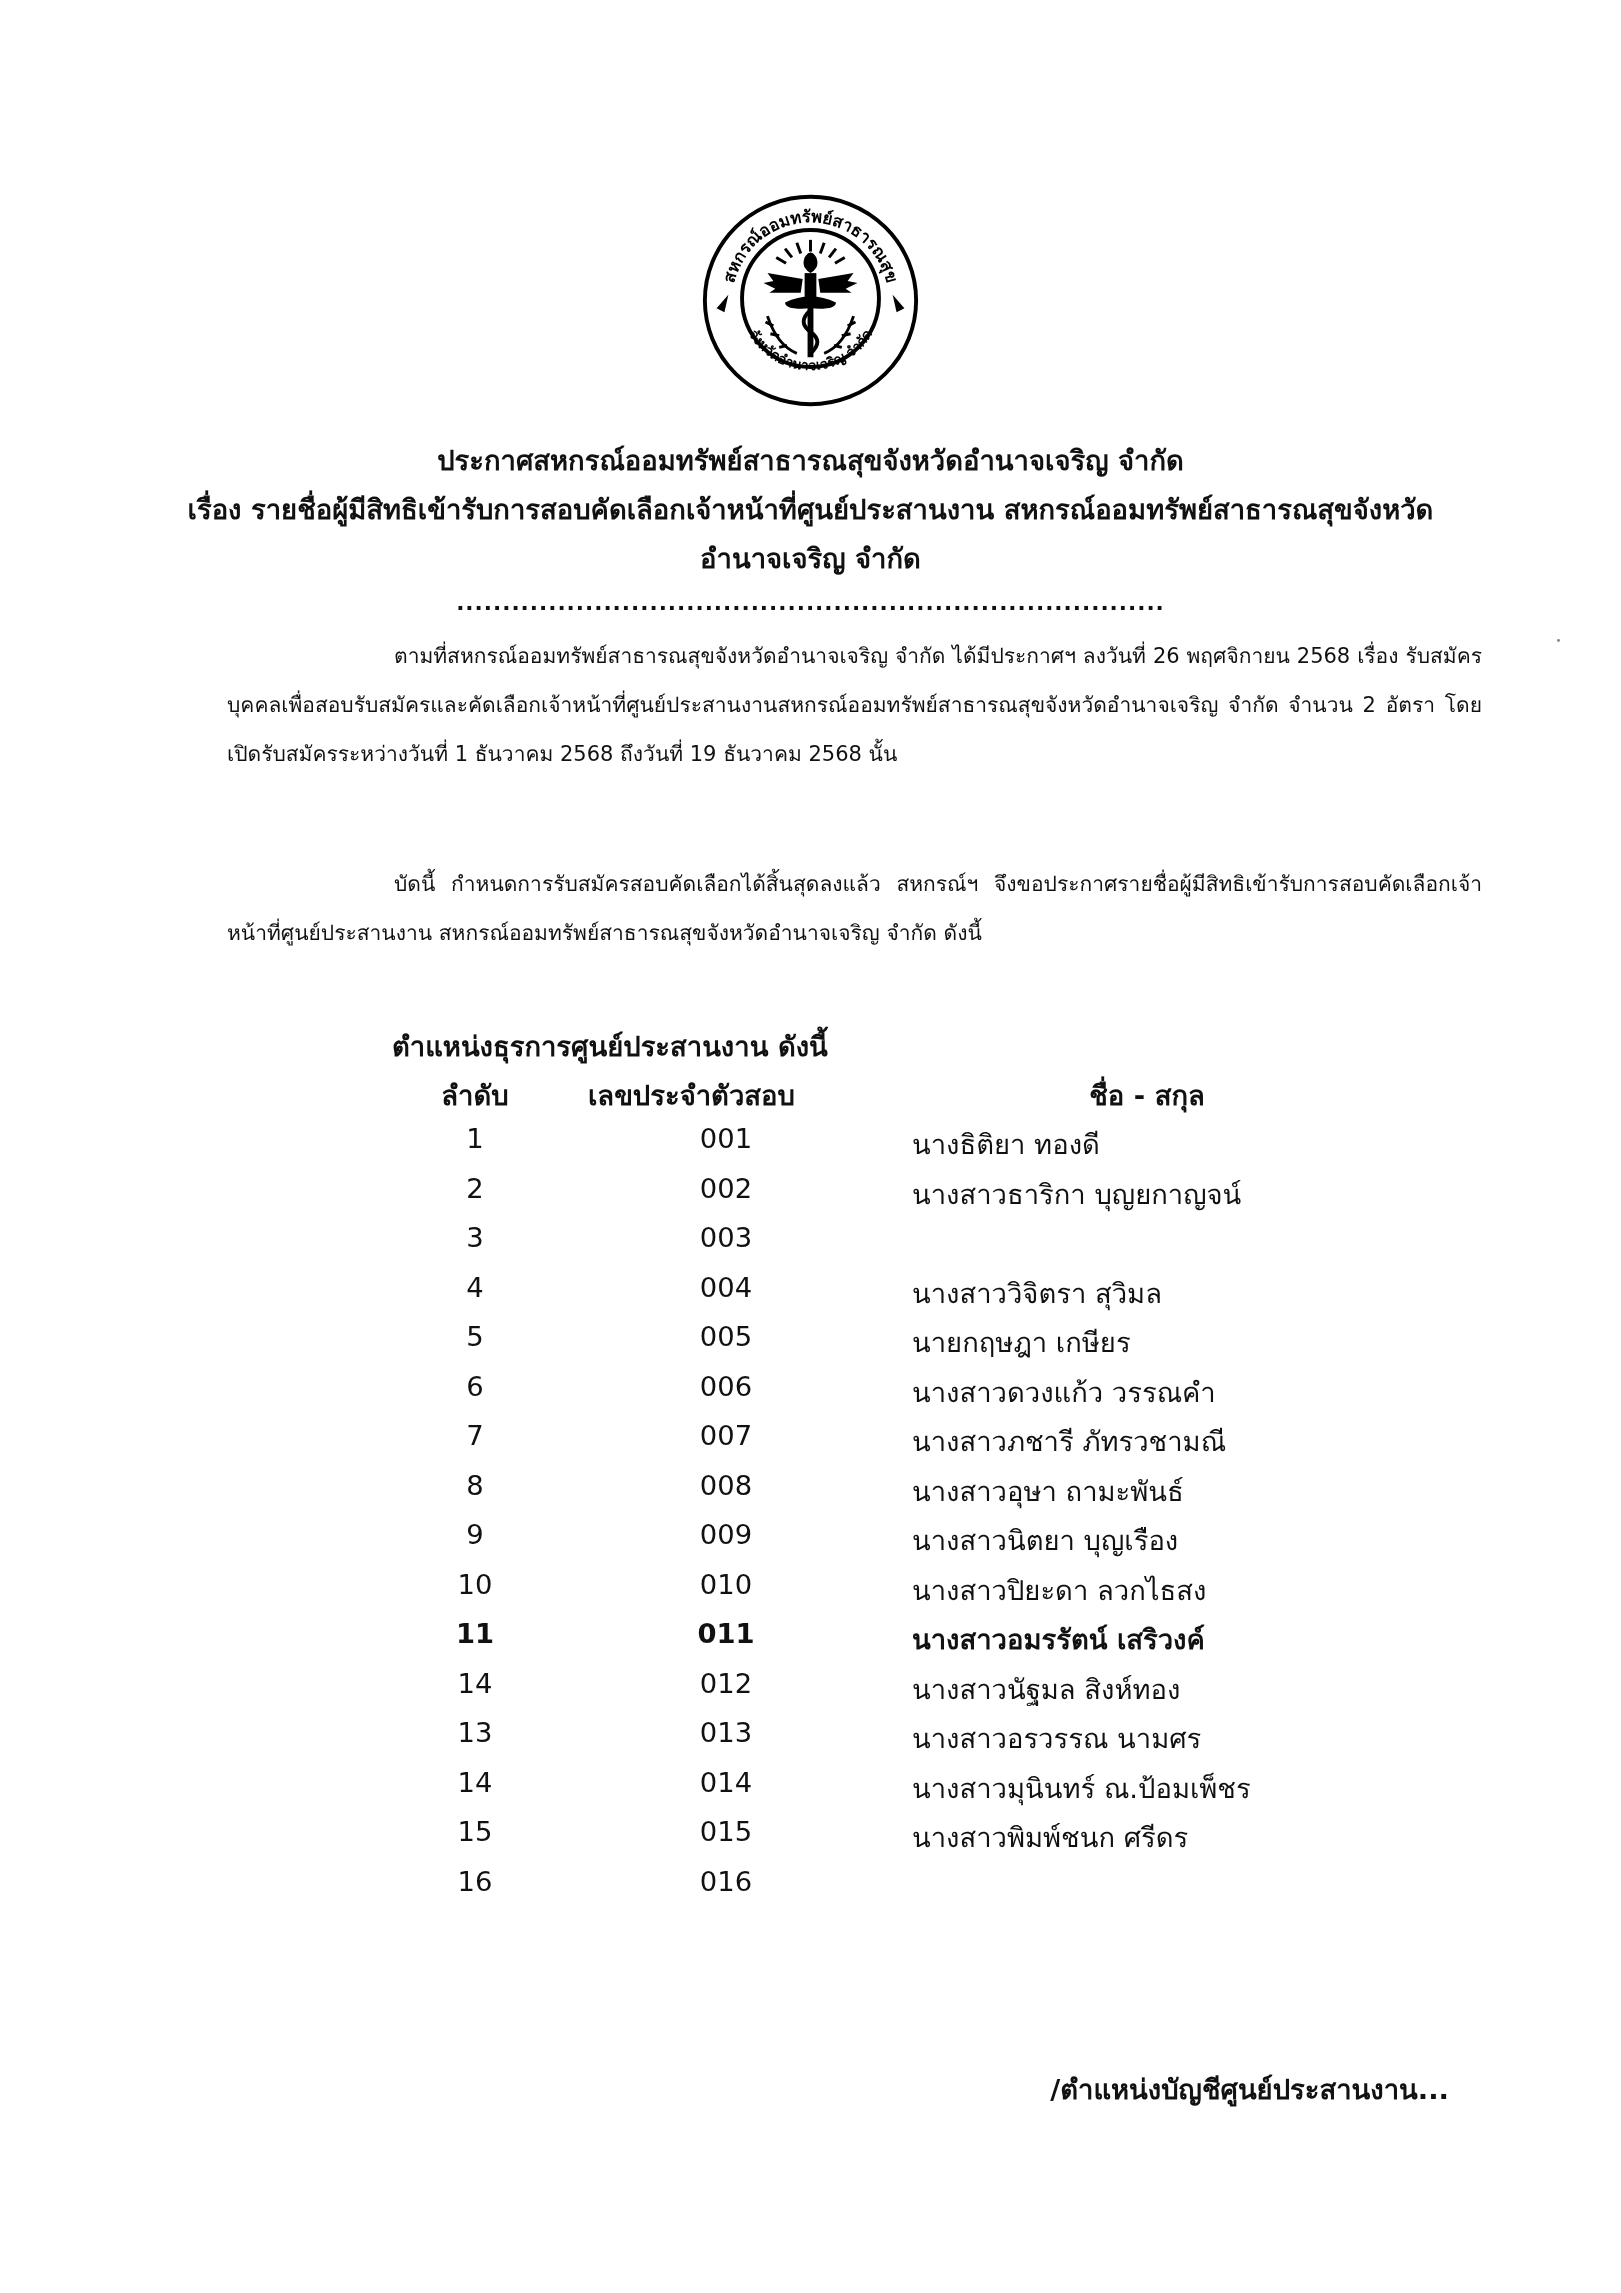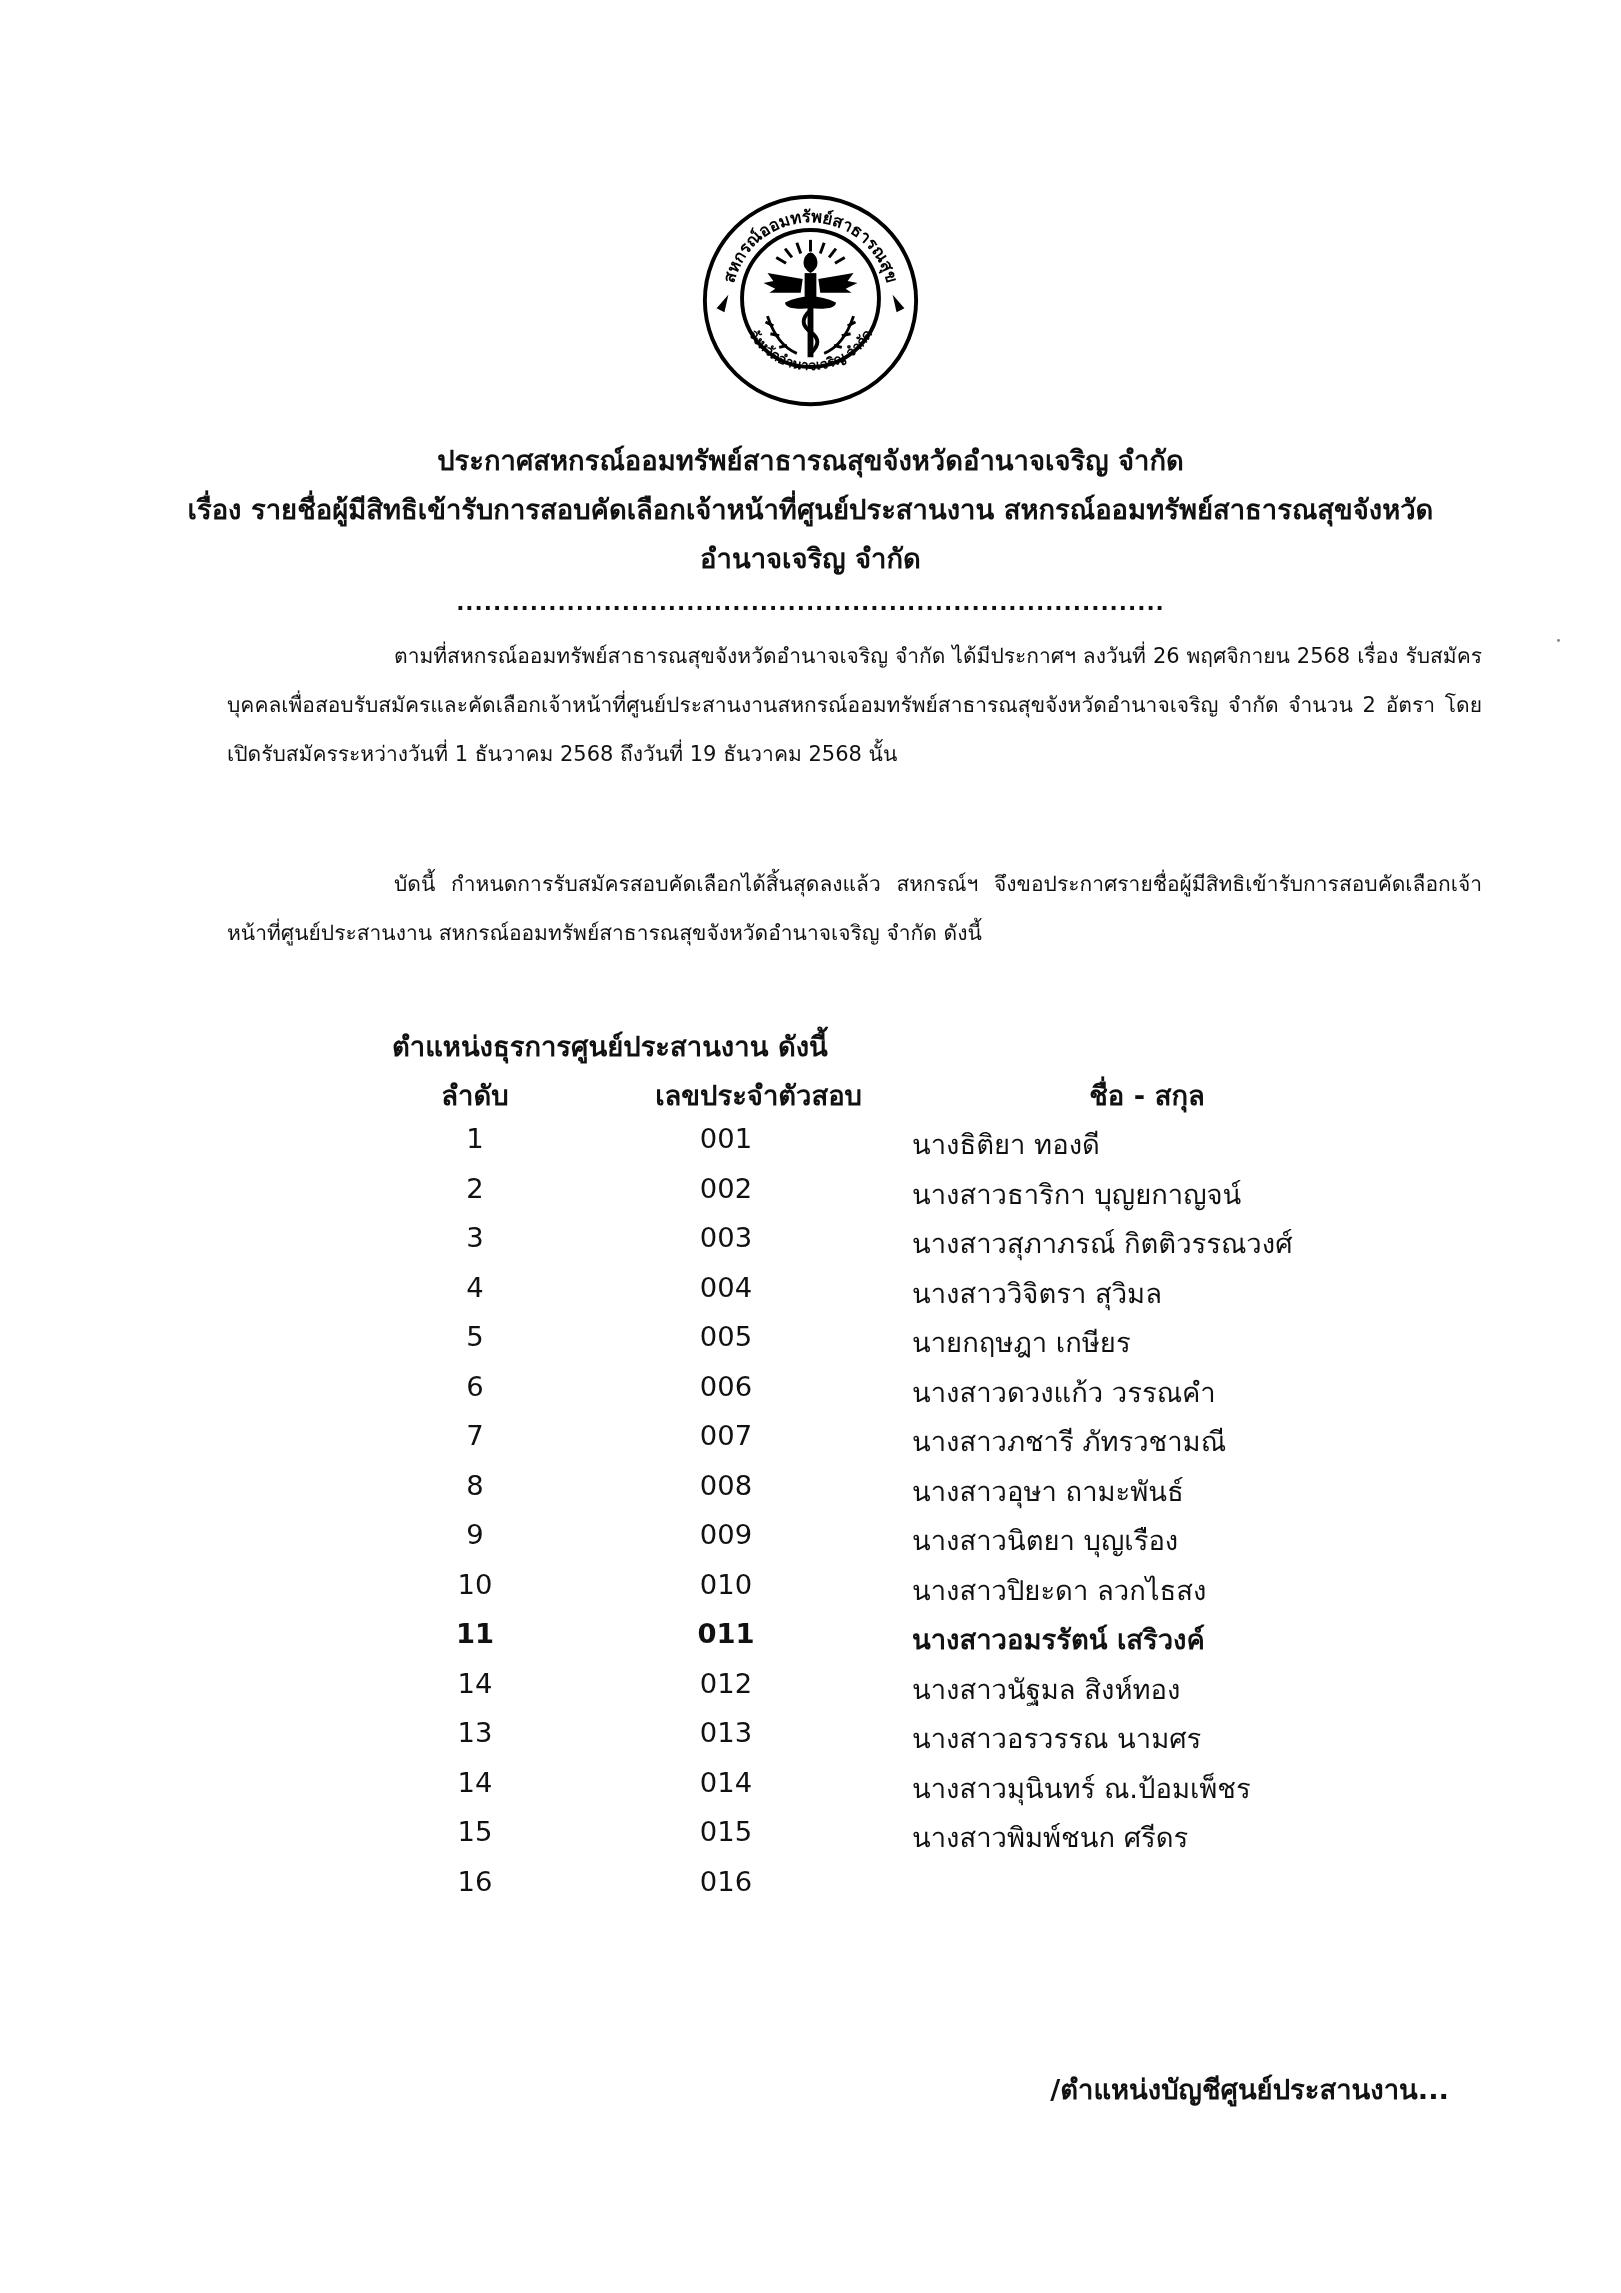--- a/index.html
+++ b/index.html
@@ -76,38 +76,37 @@
 
 <div class="speck"></div>
 
 <div class="para" style="top:632px;"><span class="indent"></span><span>ตามที่สหกรณ์ออมทรัพย์สาธารณสุขจังหวัดอำนาจเจริญ จำกัด ได้มีประกาศฯ ลงวันที่ 26 พฤศจิกายน 2568 เรื่อง รับสมัครบุคคลเพื่อสอบรับสมัครและคัดเลือกเจ้าหน้าที่ศูนย์ประสานงานสหกรณ์ออมทรัพย์สาธารณสุขจังหวัดอำนาจเจริญ จำกัด จำนวน 2 อัตรา โดยเปิดรับสมัครระหว่างวันที่ 1 ธันวาคม 2568 ถึงวันที่ 19 ธันวาคม 2568 นั้น</span></div>
 
 <div class="para" style="top:860px;"><span class="indent"></span><span>บัดนี้ กำหนดการรับสมัครสอบคัดเลือกได้สิ้นสุดลงแล้ว สหกรณ์ฯ จึงขอประกาศรายชื่อผู้มีสิทธิเข้ารับการสอบคัดเลือกเจ้าหน้าที่ศูนย์ประสานงาน สหกรณ์ออมทรัพย์สาธารณสุขจังหวัดอำนาจเจริญ จำกัด  ดังนี้</span></div>
 
 <div class="pos-head">ตำแหน่งธุรการศูนย์ประสานงาน  ดังนี้</div>
 
 <div class="th" style="left:431px; width:88px; text-align:center;">ลำดับ</div>
-<div class="th" style="left:588px; width:274px; text-align:right;">เลขประจำตัวสอบ</div>
+<div class="th" style="left:588px; width:274px; text-align:left;">เลขประจำตัวสอบ</div>
 <div class="th" style="left:1039px; width:216px; text-align:center;">ชื่อ - สกุล</div>
 
 <div id="rows">
   <div class="row" style="top:1123px;">
       <span class="c-no">1</span>
       <span class="c-id">001</span>
       <span class="c-name">นางธิติยา  ทองดี</span>
     </div>
   <div class="row" style="top:1173px;">
       <span class="c-no">2</span>
       <span class="c-id">002</span>
       <span class="c-name">นางสาวธาริกา บุญยกาญจน์</span>
     </div>
   <div class="row" style="top:1222px;">
       <span class="c-no">3</span>
       <span class="c-id">003</span>
-      <span class="c-name">นางสาวสุภาภรณ์ กิตติวรรณวงศ์</span>
     </div>
   <div class="row" style="top:1272px;">
       <span class="c-no">4</span>
       <span class="c-id">004</span>
       <span class="c-name">นางสาววิจิตรา  สุวิมล</span>
     </div>
   <div class="row" style="top:1321px;">
       <span class="c-no">5</span>
       <span class="c-id">005</span>
       <span class="c-name">นายกฤษฎา  เกษียร</span>

